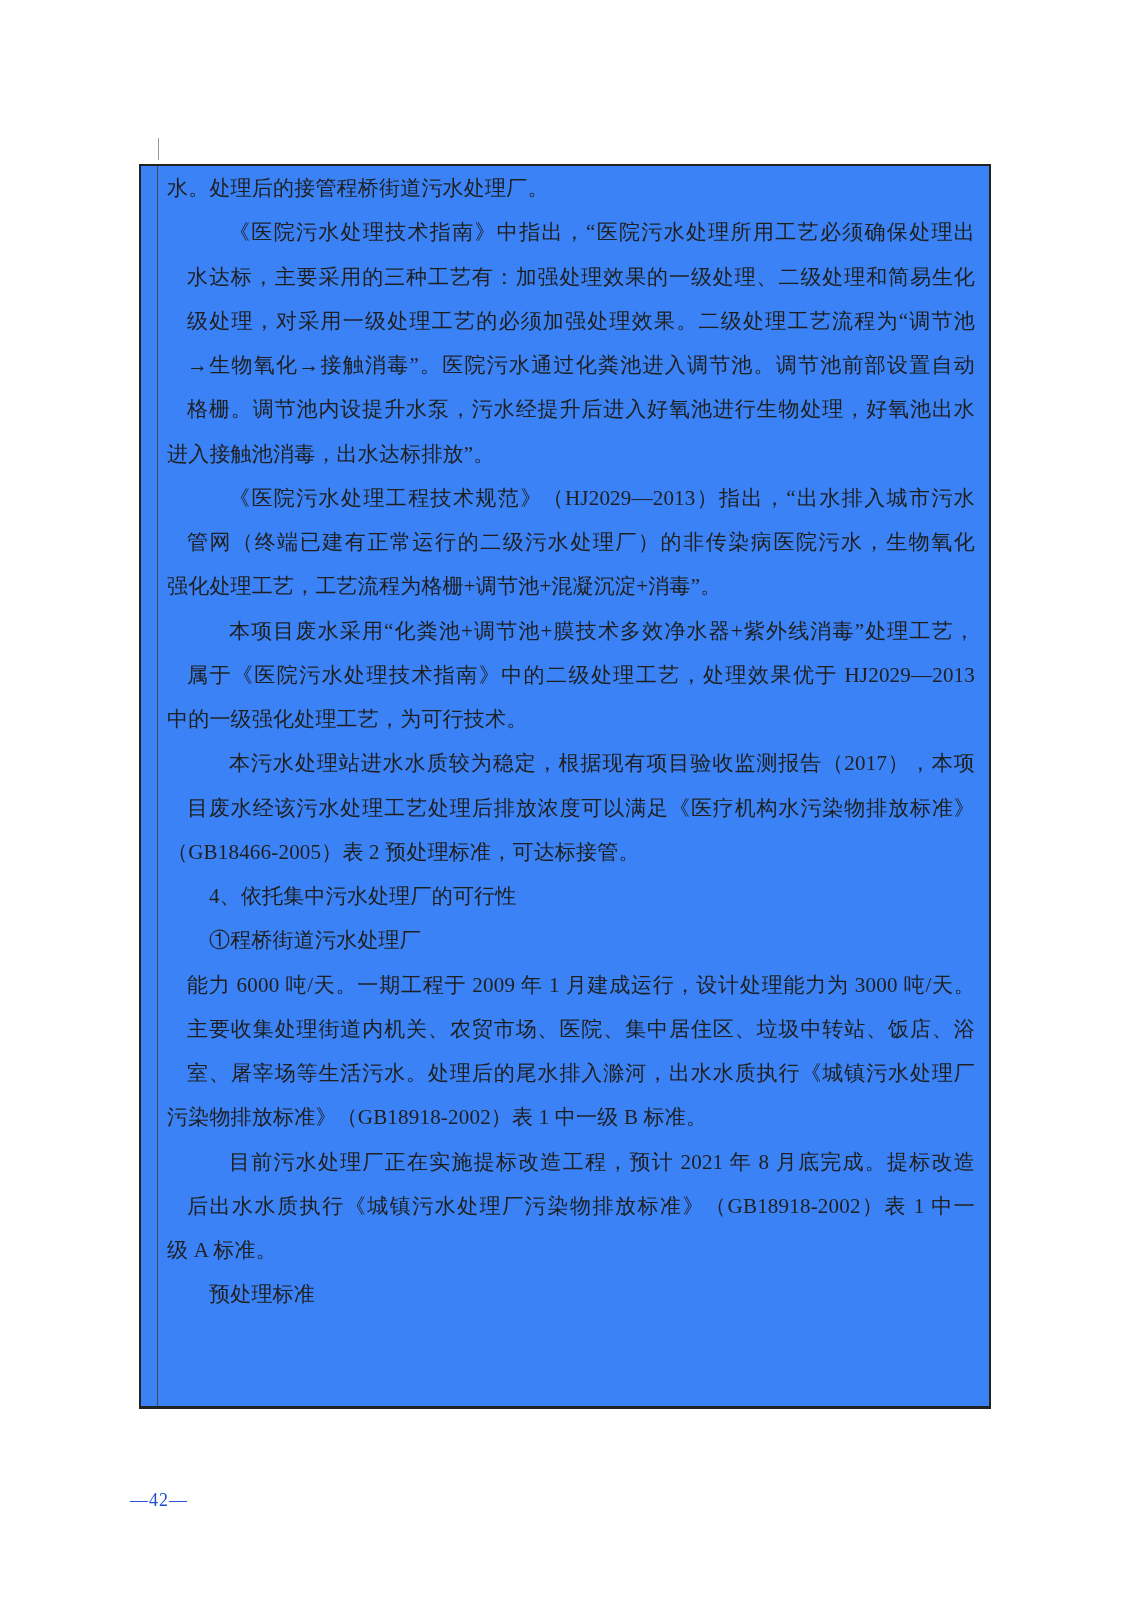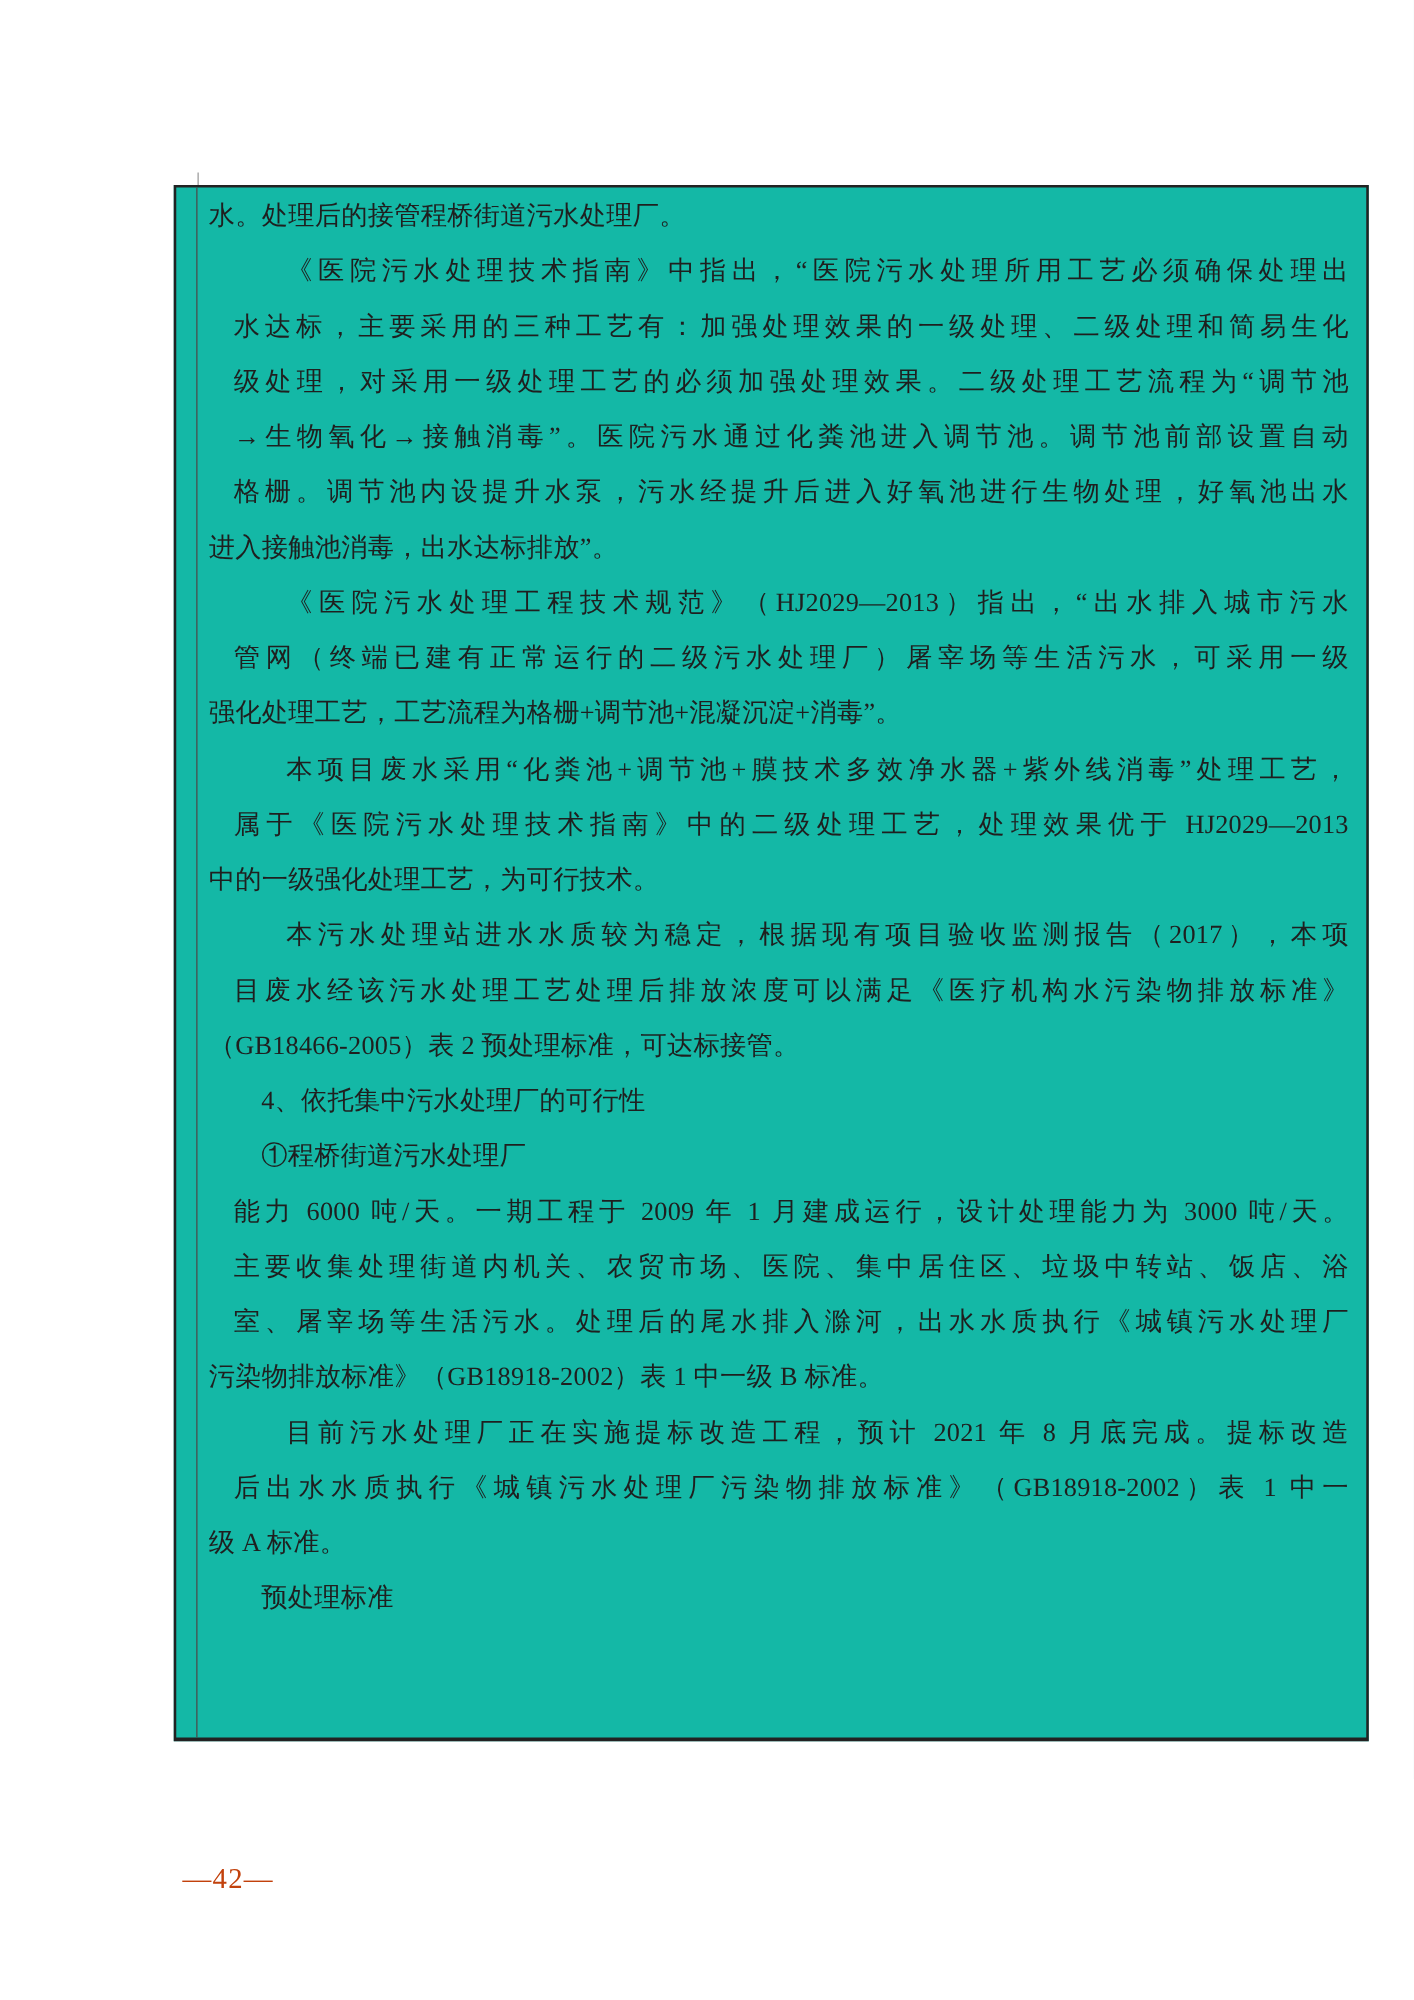--- a/index.html
+++ b/index.html
@@ -21,27 +21,27 @@
     position: absolute;
     left: 158px;
     top: 138px;
     width: 1px;
     height: 22px;
     background: #9a9a9a;
   }
   .content-box {
     position: absolute;
     left: 139px;
-    top: 148px;
-    width: 956px;
+    top: 164px;
+    width: 852px;
     height: 1245px;
     border: 2px solid #222222;
     border-bottom-width: 3px;
     box-sizing: border-box;
-    background: #14b8a6;
+    background: #3b82f6;
   }
   .left-rule {
     position: absolute;
     left: 16px;
     top: 0;
     bottom: 0;
     width: 1px;
     background: #4a4a4a;
   }
   .text-col {
@@ -67,44 +67,44 @@
     margin-left: 20px;
   }
   .line.indent {
     text-indent: 42px;
   }
   .line.bold {
     font-weight: normal;
   }
   .page-number {
     position: absolute;
-    left: 146px;
+    left: 130px;
     top: 1490px;
-    font-size: 23px;
-    color: #c2410c;
+    font-size: 18px;
+    color: #1d4ed8;
     letter-spacing: 1px;
   }
 </style>
 </head>
 <body>
 
 <div class="page">
   <div class="top-stub"></div>
   <div class="content-box">
     <div class="left-rule"></div>
     <div class="text-col">
         <div class="line">水。处理后的接管程桥街道污水处理厂。</div>
         <div class="line indent fill">《医院污水处理技术指南》中指出，“医院污水处理所用工艺必须确保处理出</div>
         <div class="line fill">水达标，主要采用的三种工艺有：加强处理效果的一级处理、二级处理和简易生化</div>
         <div class="line fill">级处理，对采用一级处理工艺的必须加强处理效果。二级处理工艺流程为“调节池</div>
         <div class="line fill">→生物氧化→接触消毒”。医院污水通过化粪池进入调节池。调节池前部设置自动</div>
         <div class="line fill">格栅。调节池内设提升水泵，污水经提升后进入好氧池进行生物处理，好氧池出水</div>
         <div class="line">进入接触池消毒，出水达标排放”。</div>
         <div class="line indent fill">《医院污水处理工程技术规范》（HJ2029—2013）指出，“出水排入城市污水</div>
-        <div class="line fill">管网（终端已建有正常运行的二级污水处理厂）屠宰场等生活污水，可采用一级</div>
+        <div class="line fill">管网（终端已建有正常运行的二级污水处理厂）的非传染病医院污水，生物氧化</div>
         <div class="line">强化处理工艺，工艺流程为格栅+调节池+混凝沉淀+消毒”。</div>
         <div class="line indent fill">本项目废水采用“化粪池+调节池+膜技术多效净水器+紫外线消毒”处理工艺，</div>
         <div class="line fill">属于《医院污水处理技术指南》中的二级处理工艺，处理效果优于 HJ2029—2013</div>
         <div class="line">中的一级强化处理工艺，为可行技术。</div>
         <div class="line indent fill">本污水处理站进水水质较为稳定，根据现有项目验收监测报告（2017），本项</div>
         <div class="line fill">目废水经该污水处理工艺处理后排放浓度可以满足《医疗机构水污染物排放标准》</div>
         <div class="line">（GB18466-2005）表 2 预处理标准，可达标接管。</div>
         <div class="line indent bold">4、依托集中污水处理厂的可行性</div>
         <div class="line indent">①程桥街道污水处理厂</div>
         <div class="line fill">能力 6000 吨/天。一期工程于 2009 年 1 月建成运行，设计处理能力为 3000 吨/天。</div>

